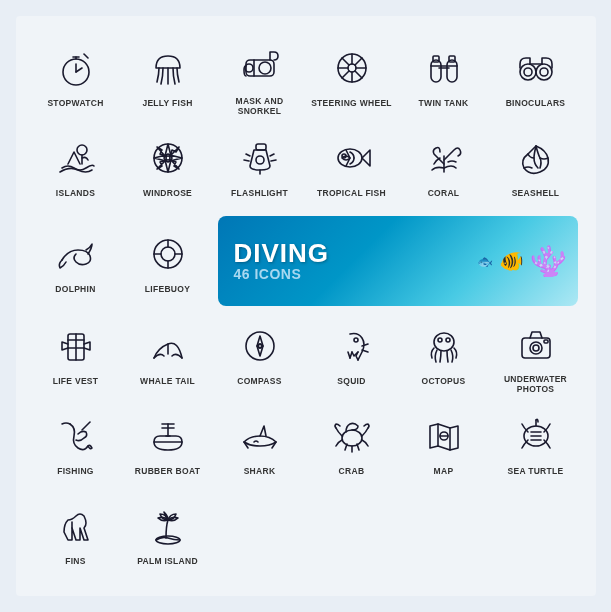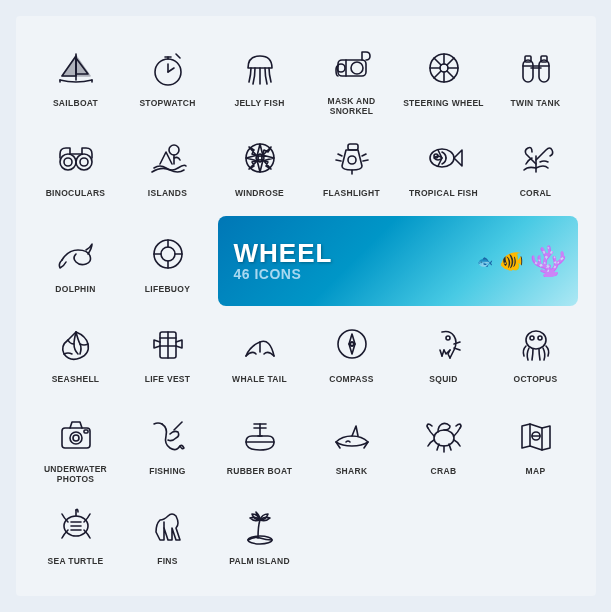--- a/index.html
+++ b/index.html
@@ -107,34 +107,20 @@
     }
     .row3-icon1 { grid-column: 1; }
     .row3-icon2 { grid-column: 2; }
   </style>
 </head>
 <body>
 
 <div class="card">
   <div class="icon-grid">
 
-    <div class="icon-cell">
-      <div class="icon-svg">
-        <svg viewBox="0 0 44 44">
-            <path d="M22 8 L22 34"></path>
-            <path d="M22 10 L8 30 L36 30 Z" opacity="0.3" fill="#1a1a2e"></path>
-            <path d="M22 10 L8 30 L22 30 Z"></path>
-            <path d="M22 12 L34 28 L22 28 Z"></path>
-            <path d="M6 34 Q22 38 38 34"></path>
-            <line x1="6" y1="34" x2="6" y2="36"></line>
-            <line x1="38" y1="34" x2="38" y2="36"></line>
-          </svg>
-      </div>
-      <div class="icon-label">SAILBOAT</div>
-    </div>
 
     <div class="icon-cell">
       <div class="icon-svg">
         <svg viewBox="0 0 44 44">
             <circle cx="22" cy="26" r="13"></circle>
             <line x1="22" y1="26" x2="22" y2="18"></line>
             <line x1="22" y1="26" x2="28" y2="22"></line>
             <line x1="19" y1="11" x2="25" y2="11"></line>
             <line x1="22" y1="11" x2="22" y2="13"></line>
             <line x1="30" y1="8" x2="34" y2="12"></line>
@@ -319,21 +305,21 @@
             <line x1="8" y1="22" x2="15" y2="22"></line>
             <line x1="29" y1="22" x2="36" y2="22"></line>
           </svg>
       </div>
       <div class="icon-label">LIFEBUOY</div>
     </div>
 
     <div class="banner-cell">
       <div class="banner">
         <div class="banner-text">
-          <div class="banner-title">WHEEL</div>
+          <div class="banner-title">DIVING</div>
           <div class="banner-sub">46 ICONS</div>
         </div>
         <div class="banner-deco">
           <span style="font-size:13px; color:#48cae4;">🐟</span>
           <span style="font-size:20px;">🐠</span>
           <span style="font-size:30px; opacity:0.6; transform:rotate(-5deg); display:inline-block; filter: hue-rotate(290deg) saturate(2);">🪸</span>
         </div>
       </div>
     </div>
 

